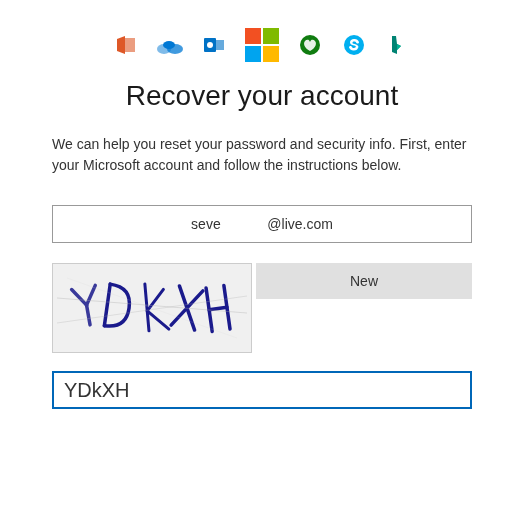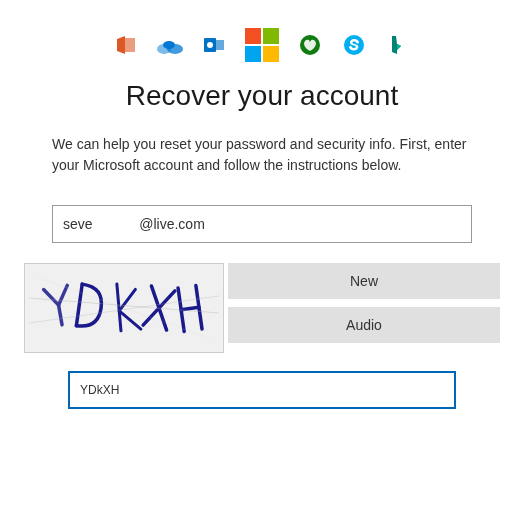--- a/index.html
+++ b/index.html
@@ -69,24 +69,25 @@
 
     .email-input {
       width: 420px;
       height: 38px;
       border: 1px solid #999;
       padding: 18px 10px;
       font-size: 14px;
       color: #333;
       margin-bottom: 20px;
       outline: none;
+      text-align: center;
     }
 
     .captcha-section {
-      width: 476px;
+      width: 420px;
       display: flex;
       flex-direction: row;
       align-items: flex-start;
       gap: 4px;
       margin-bottom: 18px;
     }
 
     .captcha-image-box {
       width: 200px;
       height: 90px;
@@ -116,25 +117,25 @@
       height: 36px;
       background: #e0e0e0;
       border: none;
       font-size: 14px;
       color: #333;
       cursor: pointer;
       font-family: 'Segoe UI', Arial, sans-serif;
     }
 
     .captcha-input {
-      width: 388px;
+      width: 420px;
       height: 38px;
       border: 2px solid #0067b8;
       padding: 6px 10px;
-      font-size: 12px;
+      font-size: 20px;
       color: #333;
       outline: none;
     }
   </style>
 </head>
 <body>
 
 <div class="top-icons">
 
   <div class="top-icon">
@@ -229,17 +230,16 @@
       </g>
 
       <line x1="0" y1="30" x2="190" y2="45" stroke="#aaa" stroke-width="0.7" opacity="0.5"></line>
       <line x1="0" y1="55" x2="190" y2="28" stroke="#aaa" stroke-width="0.7" opacity="0.4"></line>
       <line x1="10" y1="10" x2="180" y2="70" stroke="#ccc" stroke-width="0.5" opacity="0.3"></line>
     </svg>
   </div>
 
   <div class="captcha-buttons">
     <button class="captcha-btn">New</button>
-    <button class="captcha-btn">Audio</button>
   </div>
 </div>
 
 <input type="text" class="captcha-input" value="YDkXH" style="">
 
 </body></html>

